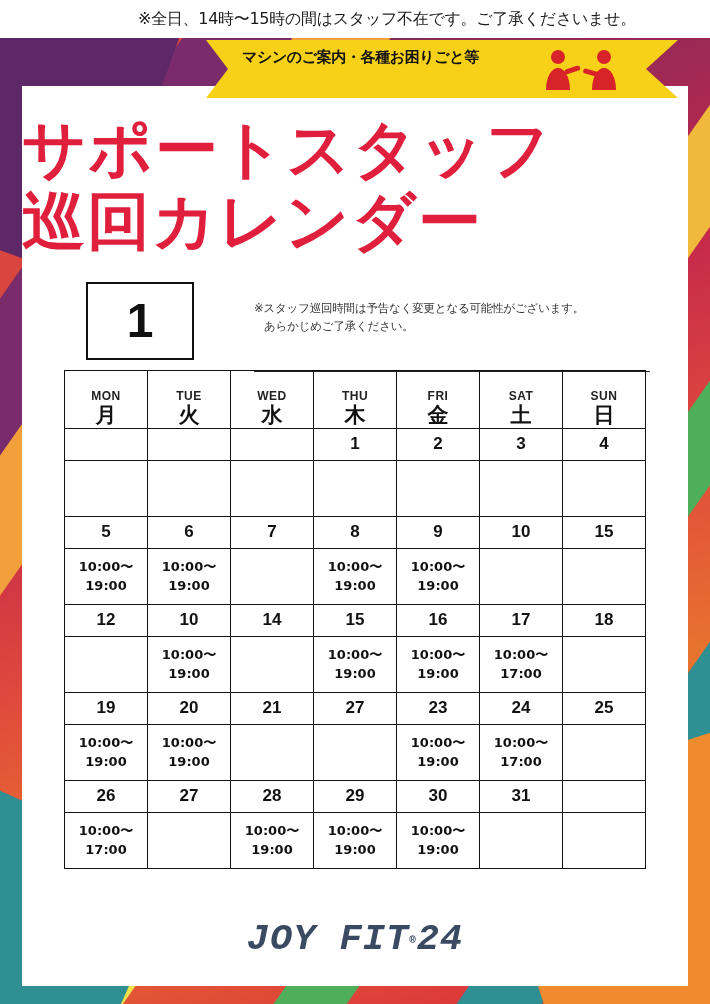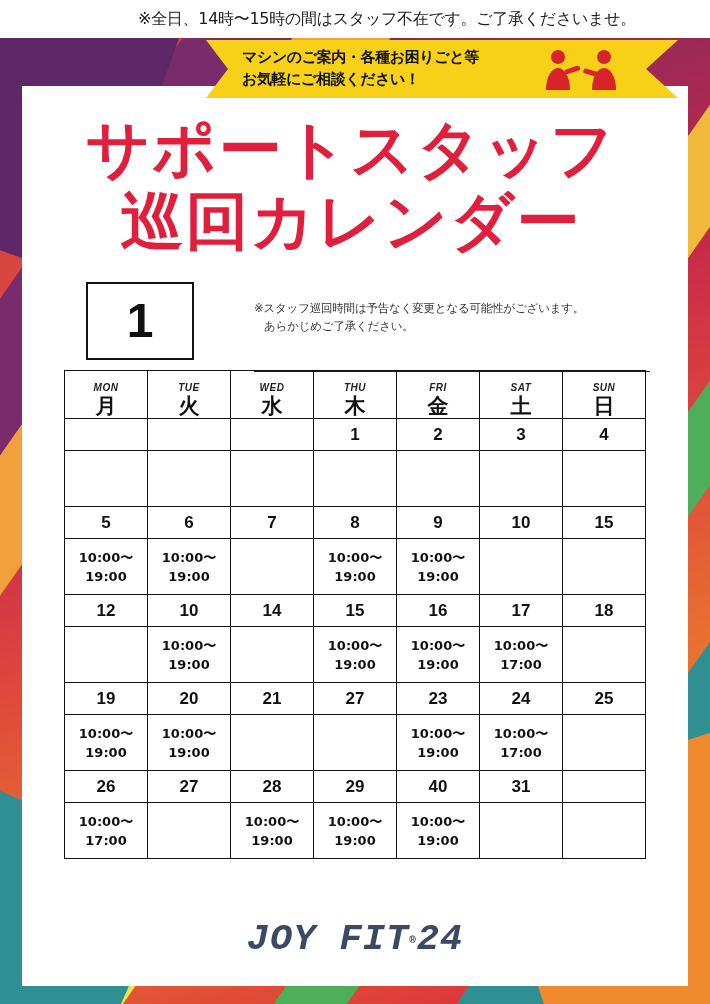--- a/index.html
+++ b/index.html
@@ -104,22 +104,20 @@
     top: 8px;
     width: 86px;
     height: 42px;
   }
   
   #title-block {
     position: absolute;
     left: 0;
     top: 28px;
     width: 626px;
-    text-align: center;
-    margin-left: 16px;
   }
   .title-line {
     font-family: "DejaVu Sans", sans-serif;
     font-weight: bold;
     color: #e01f3d;
     font-size: 63px;
     line-height: 1.15;
     letter-spacing: 2px;
     white-space: nowrap;
   }
@@ -181,29 +179,28 @@
     border: 1px solid #111;
     box-sizing: border-box;
     text-align: center;
     padding: 0;
   }
   th.dow {
     height: 48px;
     vertical-align: middle;
   }
   th.dow .dow-en {
-    font-size: 10px;
+    font-size: 12px;
     color: #222;
     font-weight: bold;
     letter-spacing: 0.5px;
     font-family: "Liberation Sans", sans-serif;
     display: block;
     line-height: 1.2;
-    margin-top: 11px;
-    font-style: italic;
+    margin-top: 18px;
   }
   th.dow .dow-jp {
     font-size: 21px;
     color: #111;
     font-weight: bold;
     font-family: "DejaVu Sans", sans-serif;
     display: block;
     line-height: 1.15;
   }
   td.daynum {
@@ -415,21 +412,21 @@
           <td class="slot"><span class="time">10:00〜
 17:00</span></td>
           <td class="slot"><span class="time"></span></td>
         </tr>
 
         <tr>
           <td class="daynum">26</td>
           <td class="daynum">27</td>
           <td class="daynum">28</td>
           <td class="daynum">29</td>
-          <td class="daynum">40</td>
+          <td class="daynum">30</td>
           <td class="daynum">31</td>
           <td class="daynum"></td>
         </tr>
         <tr>
           <td class="slot"><span class="time">10:00〜
 17:00</span></td>
           <td class="slot"><span class="time"></span></td>
           <td class="slot"><span class="time">10:00〜
 19:00</span></td>
           <td class="slot"><span class="time">10:00〜
@@ -445,21 +442,20 @@
     <div id="logo">
       <span class="logo-text">JOY FIT</span><span class="logo-text reg">®</span><span class="logo-text logo-24">24</span>
     </div>
 
   </div>
 
   <div id="ribbon">
     <div class="ribbon-body"></div>
     <div class="ribbon-text">
       <div>マシンのご案内・各種お困りごと等</div>
-      <div>お気軽にご相談ください！</div>
     </div>
     <svg class="people" viewBox="0 0 86 42" xmlns="http://www.w3.org/2000/svg">
       <circle cx="18" cy="9" r="7" fill="#d8232a"></circle>
       <path d="M6 42 C6 28 12 20 18 20 C24 20 30 28 30 42 Z" fill="#d8232a"></path>
       <rect x="24" y="22" width="16" height="5" rx="2.5" fill="#d8232a" transform="rotate(-18 24 22)"></rect>
       <circle cx="64" cy="9" r="7" fill="#d8232a"></circle>
       <path d="M52 42 C52 28 58 20 64 20 C70 20 76 28 76 42 Z" fill="#d8232a"></path>
       <rect x="44" y="20" width="16" height="5" rx="2.5" fill="#d8232a" transform="rotate(16 44 20)"></rect>
     </svg>
   </div>

